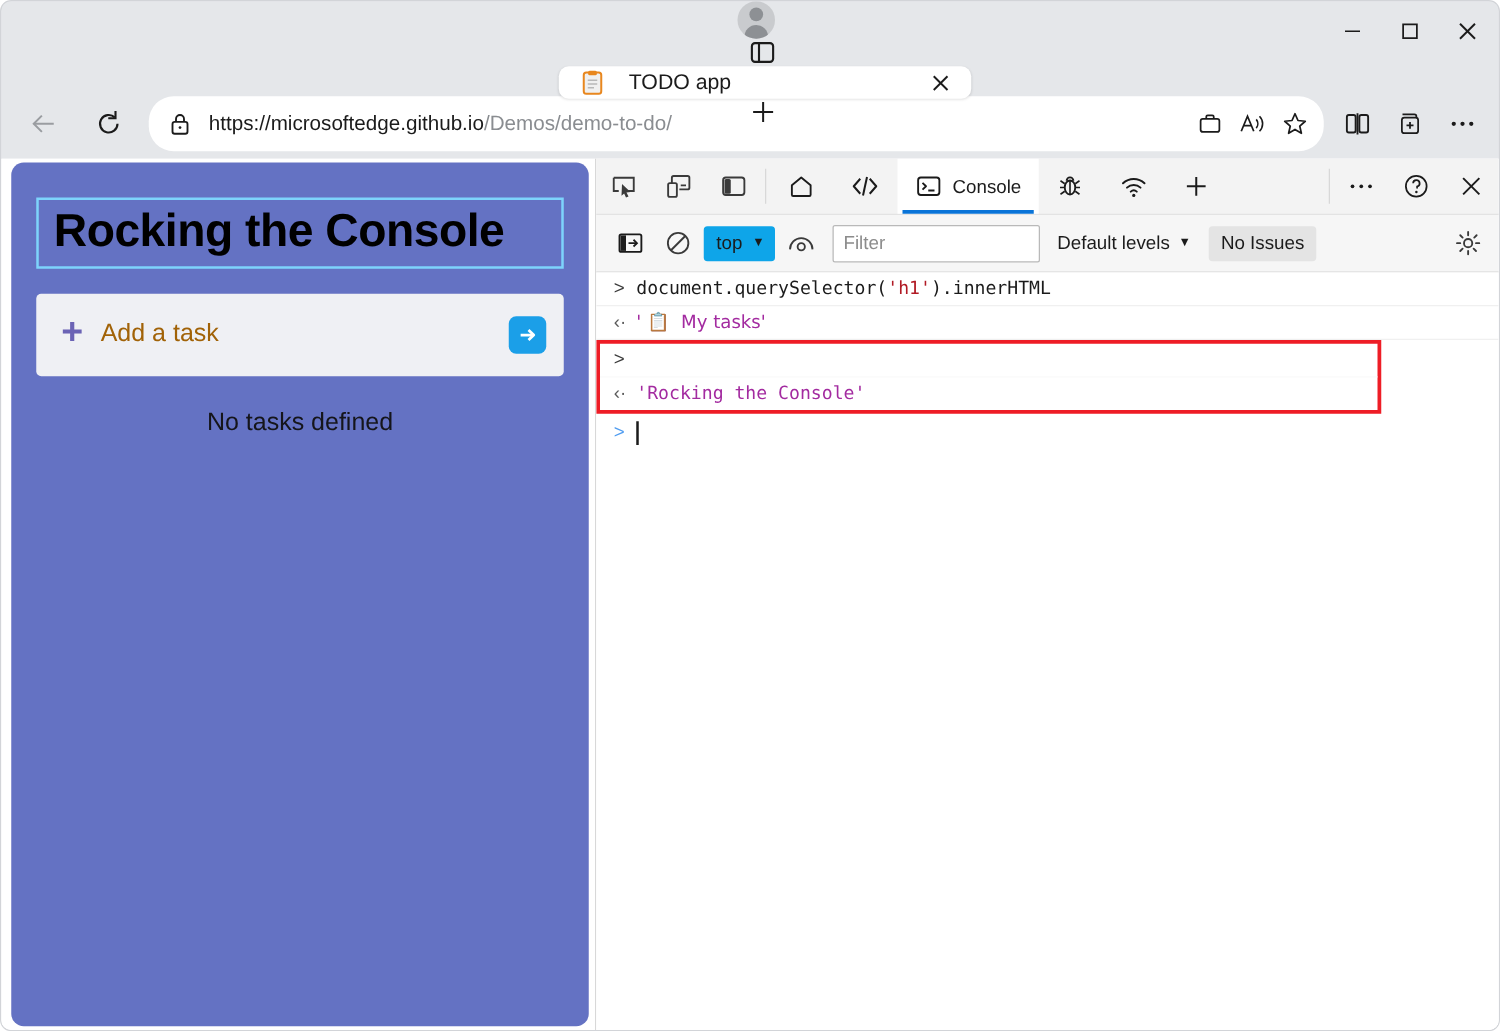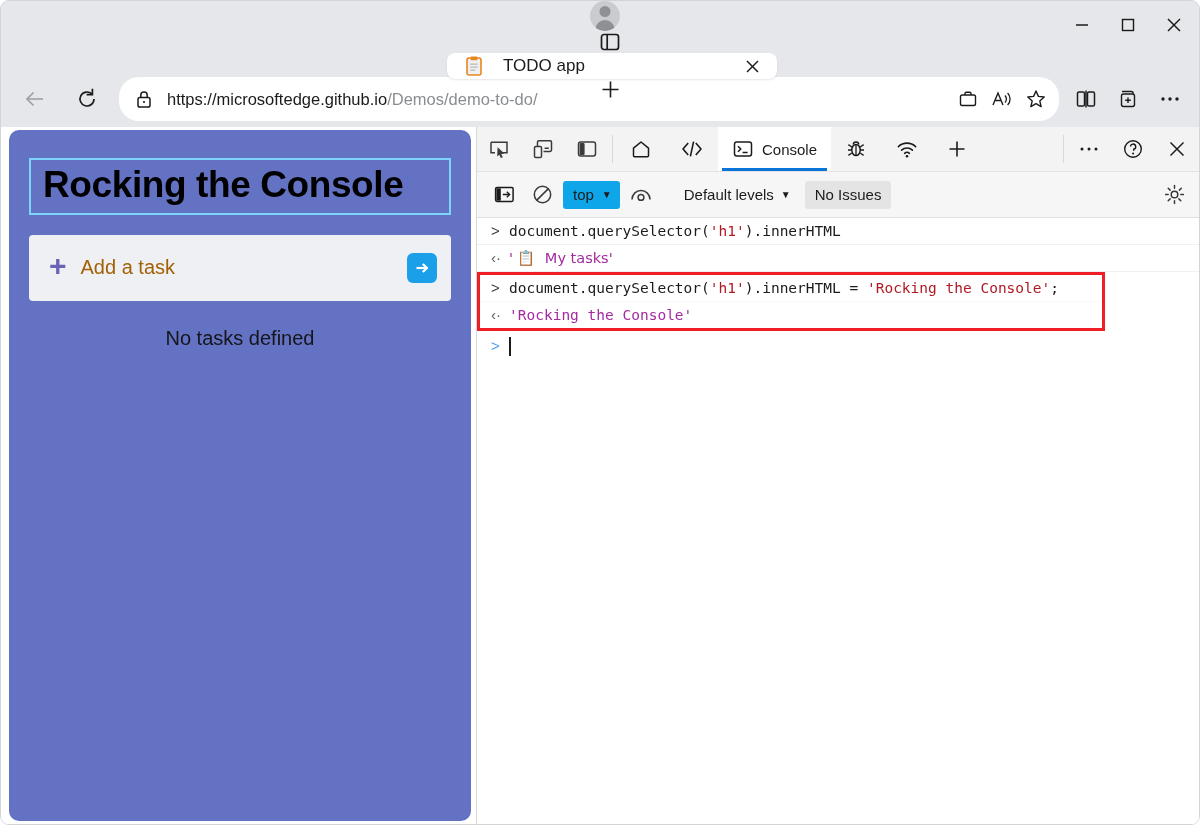--- a/index.html
+++ b/index.html
@@ -223,21 +223,21 @@
   }
   .filter-input {
     width: 166px; height: 30px; flex: none;
     background: #ffffff; border: 1px solid #b9b9b9; border-radius: 2px;
     display: flex; align-items: center; padding: 0 8px;
     font-size: 15px; color: #8c8c8c;
     margin-left: 6px;
   }
   .levels {
     display: flex; align-items: center; gap: 7px;
-    font-size: 15px; color: #1b1b1b; margin-left: 24px; flex: none;
+    font-size: 15px; color: #1b1b1b; margin-left: 14px; flex: none;
   }
   .issues-btn {
     height: 28px; background: #e4e4e4; border-radius: 3px;
     display: flex; align-items: center; padding: 0 10px;
     font-size: 15px; color: #1b1b1b; margin-left: 14px; flex: none;
   }
   .caret { font-size: 10px; line-height: 1; color: #1b1b1b; }
 
   
   .console {
@@ -556,20 +556,23 @@
         <div class="ctx-select">
           <span>top</span>
           <span class="caret">▼</span>
         </div>
         <div class="fb-icon">
           <svg width="24" height="18" viewBox="0 0 24 18">
             <path d="M3 13.5a9 9 0 0 1 18 0" fill="none" stroke="#3a3a3a" stroke-width="1.5"></path>
             <circle cx="12" cy="11.4" r="2.9" fill="none" stroke="#3a3a3a" stroke-width="1.5"></circle>
           </svg>
         </div>
+        <div class="filter-input">
+          <span>Filter</span>
+        </div>
         <div class="levels">
           <span>Default levels</span>
           <span class="caret">▼</span>
         </div>
         <div class="issues-btn">
           <span>No Issues</span>
         </div>
         <div class="dt-spacer"></div>
         <div class="fb-icon">
           <svg width="23" height="23" viewBox="0 0 23 23">
@@ -587,21 +590,20 @@
         </div>
 
         <div class="crow out">
           <span class="glyph">‹·</span>
           <span class="result emoji">' 📋  My tasks'</span>
         </div>
 
         <div class="hl-box">
           <div class="crow in">
             <span class="glyph">&gt;</span>
-            <span><span class="code">document.querySelector(</span><span class="str">'h1'</span><span class="code">).innerHTML = </span><span class="str">'Rocking the Console'</span><span class="code">;</span></span>
           </div>
           <div class="crow out">
             <span class="glyph">‹·</span>
             <span class="result">'Rocking the Console'</span>
           </div>
         </div>
 
         <div class="prompt-row">
           <span class="glyph">&gt;</span>
           <span></span>

